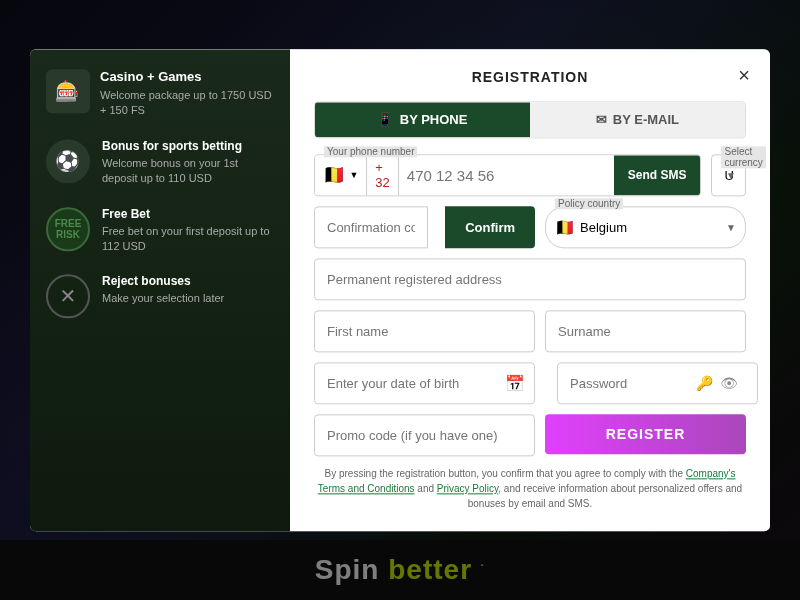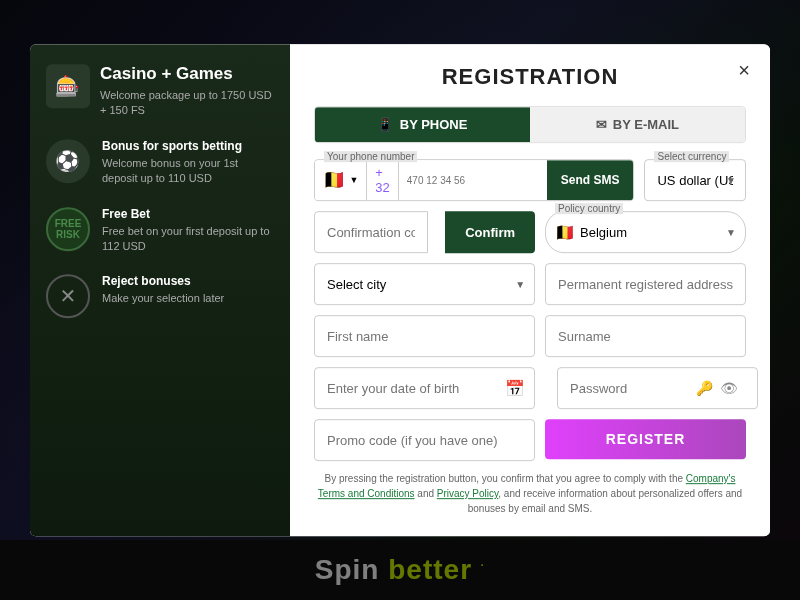--- a/index.html
+++ b/index.html
@@ -95,21 +95,21 @@
       background: #2a3a2a;
       border-radius: 6px;
       display: flex;
       align-items: center;
       justify-content: center;
       font-size: 20px;
       flex-shrink: 0;
     }
     .casino-text h3 {
       color: #fff;
-      font-size: 17px;
+      font-size: 13px;
       font-weight: bold;
     }
     .casino-text p {
       color: #aaa;
       font-size: 11px;
       margin-top: 4px;
       line-height: 1.4;
     }
 
     .promo-item {
@@ -172,21 +172,21 @@
       color: #333;
       width: 28px;
       height: 28px;
       display: flex;
       align-items: center;
       justify-content: center;
     }
 
     .modal-title {
       text-align: center;
-      font-size: 22px;
+      font-size: 14px;
       font-weight: bold;
       color: #222;
       margin-bottom: 16px;
       letter-spacing: 1px;
     }
 
     
     .tabs {
       display: flex;
       margin-bottom: 16px;
@@ -278,29 +278,29 @@
       border-right: 1px solid #ccc;
       font-size: 18px;
       cursor: pointer;
       white-space: nowrap;
     }
     .phone-code {
       display: flex;
       align-items: center;
       padding: 0 8px;
       font-size: 13px;
-      color: #8b5cf6;
+      color: #b91c1c;
       border-right: 1px solid #ccc;
       background: #fff;
     }
     .phone-input {
       flex: 1;
       border: none;
       padding: 0 8px;
-      font-size: 10px;
+      font-size: 15px;
       outline: none;
       color: #ccc;
     }
     .send-sms-btn {
       background: #1a4a2a;
       color: #fff;
       border: none;
       padding: 0 14px;
       font-size: 12px;
       font-weight: bold;
@@ -549,29 +549,20 @@
           <span class="country-flag-inside">🇧🇪</span>
           <select class="form-select country-select">
             <option>Belgium</option>
             <option>Netherlands</option>
           </select>
         </div>
       </div>
     </div>
 
     <div class="form-row">
-      <div class="form-group" style="flex:1.1;">
-        <div class="select-city-wrapper">
-          <select class="form-select">
-            <option>Select city</option>
-            <option>Brussels</option>
-            <option>Antwerp</option>
-          </select>
-        </div>
-      </div>
       <div class="form-group">
         <input type="text" class="form-input" placeholder="Permanent registered address" style="">
       </div>
     </div>
 
     <div class="form-row">
       <div class="form-group" style="flex:1.1;">
         <input type="text" class="form-input" placeholder="First name" style="">
       </div>
       <div class="form-group">

